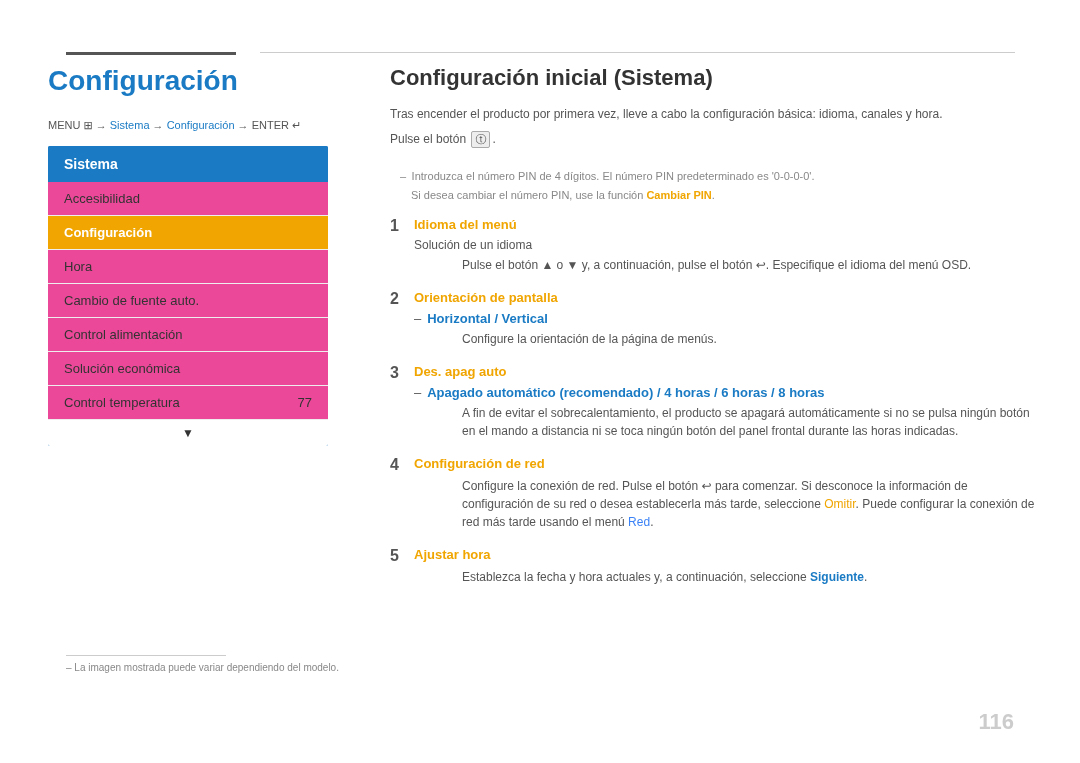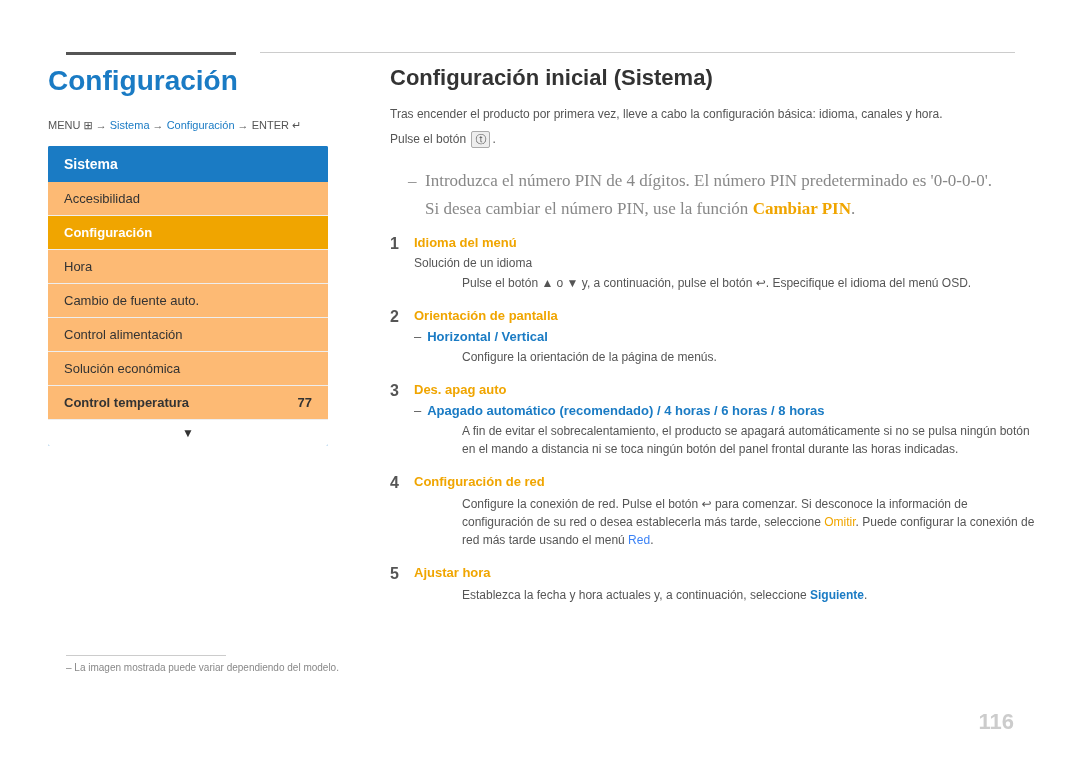--- a/index.html
+++ b/index.html
@@ -64,39 +64,38 @@
 
     .sidebar-header {
       background: #1a7bc4;
       color: #fff;
       padding: 10px 16px;
       font-size: 14px;
       font-weight: bold;
     }
 
     .sidebar-item {
-      background: #fdba74;
+      background: #ec4899;
       padding: 9px 16px;
       font-size: 13px;
       color: #333;
       border-bottom: 1px solid #eee;
       cursor: pointer;
     }
 
     .sidebar-item.active {
       background: #f0a500;
       color: #fff;
       font-weight: bold;
     }
 
     .sidebar-item.with-value {
       display: flex;
       justify-content: space-between;
       align-items: flex-end;
-      font-weight: bold;
     }
 
     .sidebar-chevron {
       text-align: center;
       background: #fff;
       padding: 6px;
       color: #333;
       font-size: 12px;
       cursor: pointer;
     }
@@ -137,26 +136,25 @@
       line-height: 1.5;
     }
 
     .pulse-text {
       font-size: 12px;
       color: #555;
       margin-bottom: 20px;
     }
 
     .pin-note {
-      font-size: 17px;
+      font-size: 11px;
       color: #888;
-      margin-left: 18px;
+      margin-left: 10px;
       margin-bottom: 2px;
       line-height: 1.5;
-      font-family: Liberation Serif, serif;
     }
     .pin-note span {
       color: #f0a500;
       font-weight: bold;
     }
 
     .steps {
       margin-top: 14px;
     }
 

